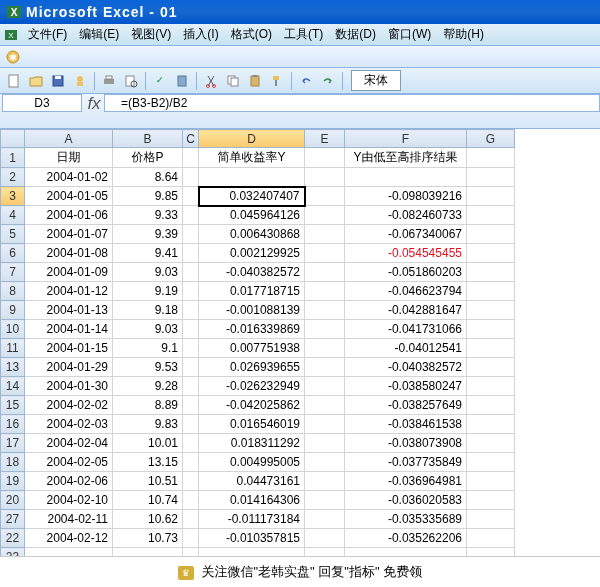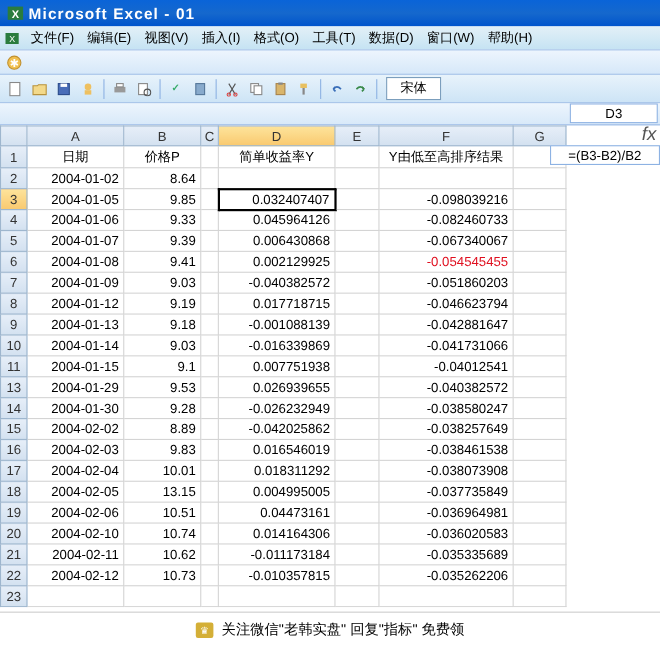--- a/index.html
+++ b/index.html
@@ -11,21 +11,21 @@
 .menu-bar .mb-icon { width: 14px; height: 14px; margin-right: 4px; }
 .menu-item { padding: 2px 6px; color: #000; cursor: default; font-size: 12px; }
 .warning-bar { background: linear-gradient(to bottom, #edf5fd, #d6e8f9); height: 22px; display: flex; align-items: center; padding: 0 6px; border-bottom: 1px solid #8db2e3; }
 .warning-bar .w-icon { width: 14px; height: 14px; margin-right: 4px; }
 .warning-bar .w-text { color: #3a5e8c; font-size: 12px; }
 .toolbar { background: linear-gradient(to bottom, #e8f3fb, #cde4f6); height: 26px; display: flex; align-items: center; padding: 0 4px; border-bottom: 1px solid #8db2e3; gap: 2px; }
 .tb-btn { width: 20px; height: 20px; display: flex; align-items: center; justify-content: center; border: 1px solid transparent; }
 .tb-sep { width: 1px; height: 18px; background: #8db2e3; margin: 0 2px; }
 .font-box { background: #fff; border: 1px solid #7b9ebd; padding: 1px 4px; margin-left: 4px; font-size: 12px; min-width: 50px; display: flex; align-items: center; justify-content: center; }
 .font-box::after { content: ''; }
-.formula-bar { background: linear-gradient(to bottom, #edf5fd, #d8e9f9); height: 20px; display: flex; align-items: flex-end; border-bottom: 1px solid #8db2e3; flex-direction: column; }
+.formula-bar { background: linear-gradient(to bottom, #edf5fd, #d8e9f9); height: 35px; display: flex; align-items: flex-start; border-bottom: 1px solid #8db2e3; }
 .name-box { width: 80px; background: #fff; border: 1px solid #8db2e3; text-align: center; font-size: 12px; padding: 1px 0; margin: 0 2px; }
 .fx-icon { width: 20px; text-align: center; font-style: italic; color: #555; font-size: 17px; }
 .formula-input { flex: 1; background: #fff; border: 1px solid #8db2e3; padding: 1px 16px; font-size: 12px; }
 .sheet { display: table; border-collapse: collapse; background: #fff; }
 .col-headers { display: table-row; }
 .corner { display: table-cell; width: 24px; height: 18px; background: linear-gradient(to bottom, #e6eef8, #d3e1f0); border: 1px solid #9eb6ce; }
 .ch { display: table-cell; background: linear-gradient(to bottom, #e6eef8, #d3e1f0); border: 1px solid #9eb6ce; text-align: center; font-size: 12px; color: #333; height: 18px; vertical-align: middle; }
 .ch.sel { background: linear-gradient(to bottom, #fde39a, #f9c96f); }
 .row { display: table-row; }
 .rh { display: table-cell; width: 24px; background: linear-gradient(to bottom, #e6eef8, #d3e1f0); border: 1px solid #9eb6ce; text-align: center; font-size: 12px; color: #333; vertical-align: middle; }
@@ -394,21 +394,21 @@
       <div class="cell left wA">2004-02-10</div>
       <div class="cell right wB">10.74</div>
       <div class="cell wC"></div>
       <div class="cell right wD">0.014164306</div>
       <div class="cell wE"></div>
       <div class="cell right wF">-0.036020583</div>
       <div class="cell wG"></div>
     </div>
 
   <div class="row">
-      <div class="rh">21</div>
+      <div class="rh">27</div>
       <div class="cell left wA">2004-02-11</div>
       <div class="cell right wB">10.62</div>
       <div class="cell wC"></div>
       <div class="cell right wD">-0.011173184</div>
       <div class="cell wE"></div>
       <div class="cell right wF">-0.035335689</div>
       <div class="cell wG"></div>
     </div>
 
   <div class="row">

